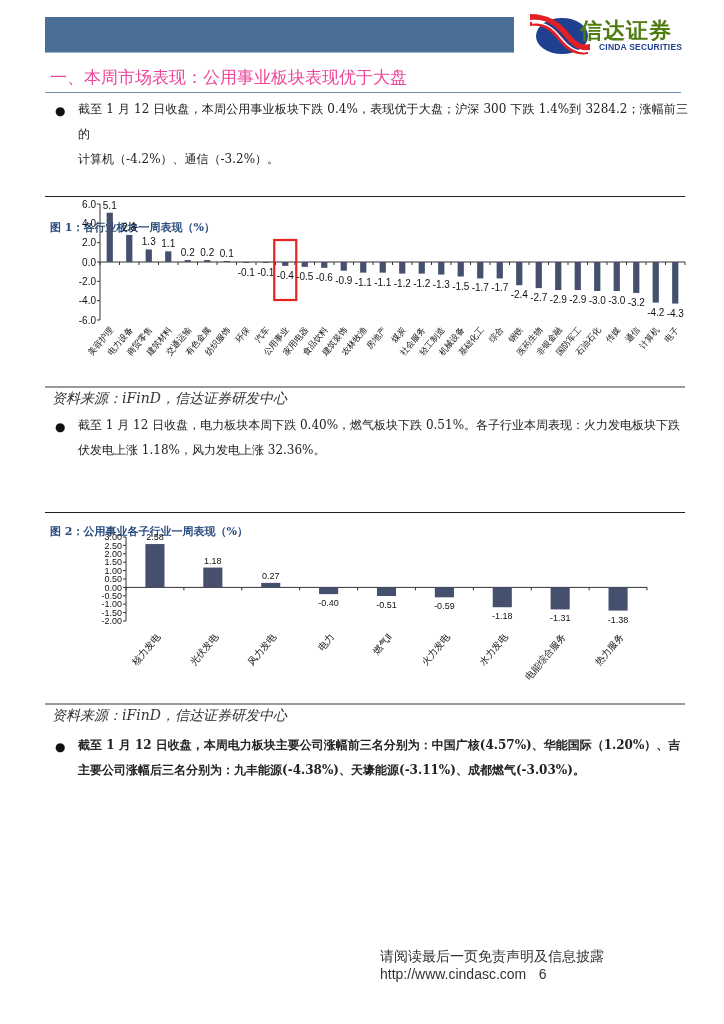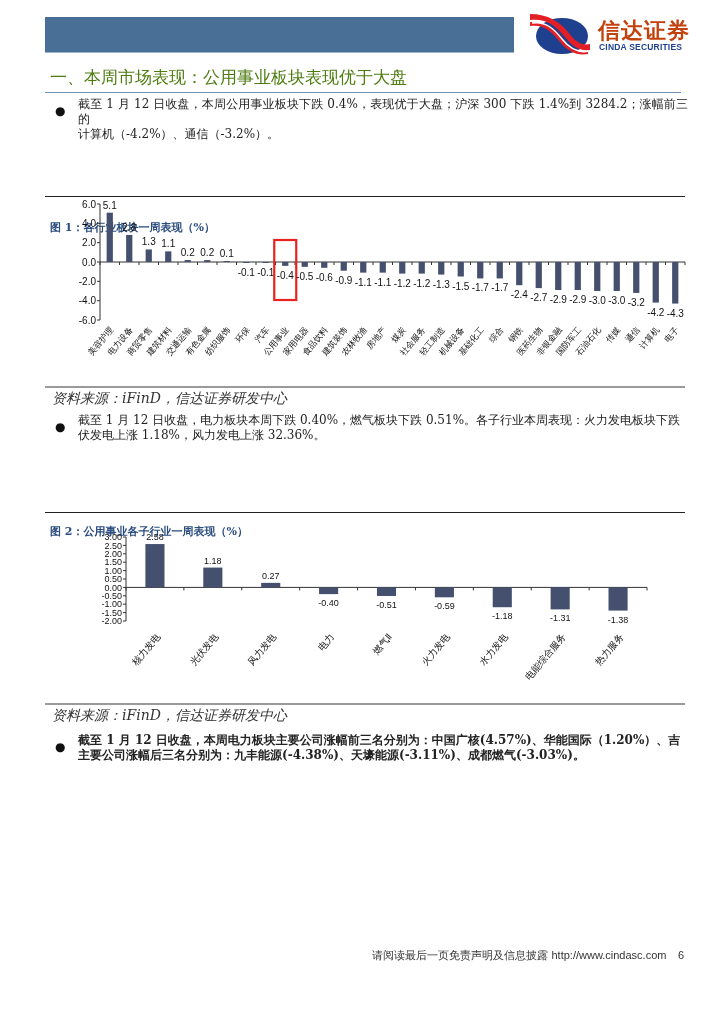--- a/index.html
+++ b/index.html
@@ -1,33 +1,33 @@
 <!DOCTYPE html>
 <html><head>
 <meta charset="utf-8">
 <style>
   html, body { margin:0; padding:0; background:#ffffff; }
   body { width:724px; height:1024px; position:relative; overflow:hidden;
          font-family:"DejaVu Serif","Liberation Serif",serif; color:#111; }
   .abs { position:absolute; }
   .header-bar { left:45px; top:17px; width:469px; height:35px; background:#4a6f97; border-bottom:1px solid #9fb2c8; }
   .logo { left:528px; top:14px; width:180px; height:42px; }
-  .logo-cn { position:absolute; left:70px; top:2px; font-family:"DejaVu Sans",sans-serif; font-weight:bold;
-             font-size:22px; color:#c2410c; letter-spacing:1px; }
+  .logo-cn { position:absolute; left:52px; top:2px; font-family:"DejaVu Sans",sans-serif; font-weight:bold;
+             font-size:22px; color:#4d7c0f; letter-spacing:1px; }
   .logo-en { position:absolute; left:71px; top:28px; font-family:"Liberation Sans",sans-serif; font-weight:bold;
              font-size:8.5px; color:#1f3f8f; letter-spacing:0.2px; }
-  .section-title { left:50px; top:66px; font-family:Liberation Sans, sans-serif; font-size:17px; color:#4d7c0f; }
+  .section-title { left:50px; top:66px; font-family:Liberation Sans, sans-serif; font-size:17px; color:#ec4899; }
   .section-rule { left:45px; top:92px; width:636px; height:1px; background:#6f8fb4; }
   .bullet { left:55px; font-size:12px; }
-  .para { left:78px; width:610px; font-size:12px; line-height:15px; color:#222; text-align:justify; }
+  .para { left:78px; width:610px; font-size:12px; line-height:25px; color:#222; text-align:justify; }
   .caption { left:50px; font-size:11px; font-weight:bold; color:#2a4c7e; }
   .caption-rule { left:45px; width:640px; height:1px; background:#222; }
   .source-rule { left:45px; width:640px; height:2px; background:#9a9a9a; }
   .source { left:52px; font-size:14px; font-style:italic; color:#333; }
-  .footer { left:372px; top:948px; font-size:11px; color:#333; }
+  .footer { left:380px; top:948px; font-size:14px; color:#333; }
   .footer .url { font-family:"Liberation Sans",sans-serif; }
   .footer .page { font-family:"Liberation Sans",sans-serif; margin-left:8px; }
   svg text { font-family:"Liberation Sans",sans-serif; }
 </style>
 </head>
 <body>
 
 <div class="abs header-bar"></div>
 <div class="abs logo">
   <svg width="64" height="42" viewBox="0 0 64 42" style="position:absolute;left:0;top:0;">

